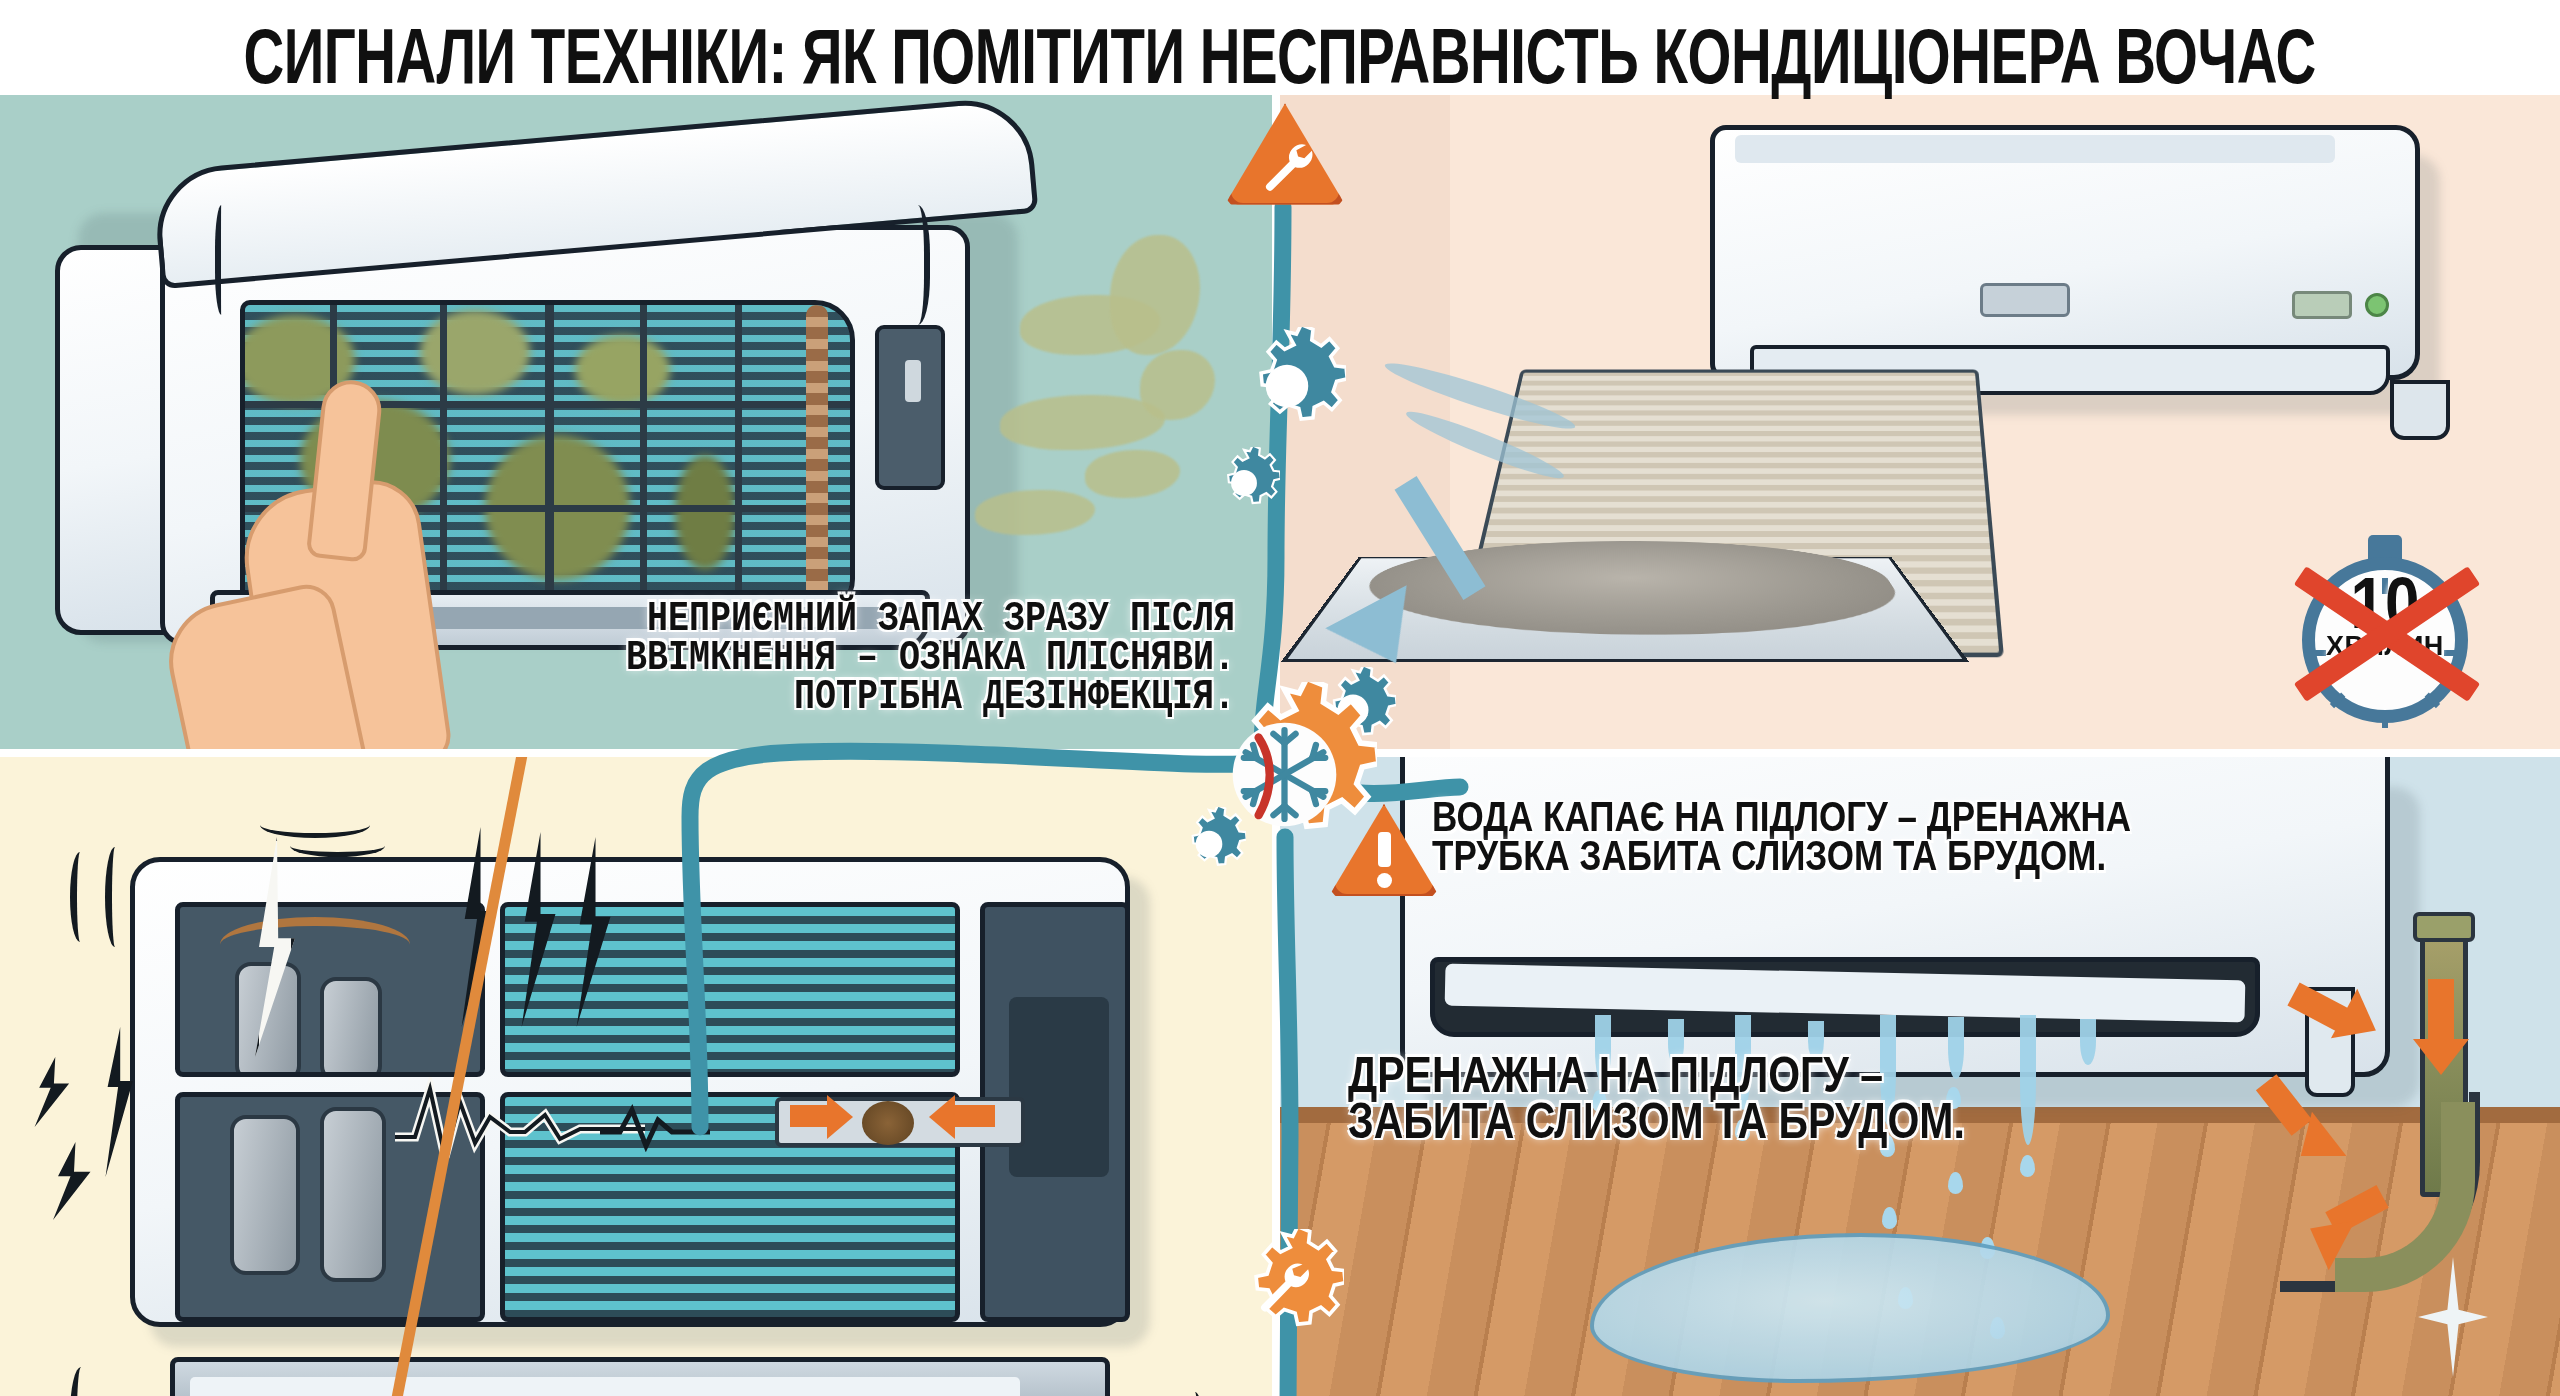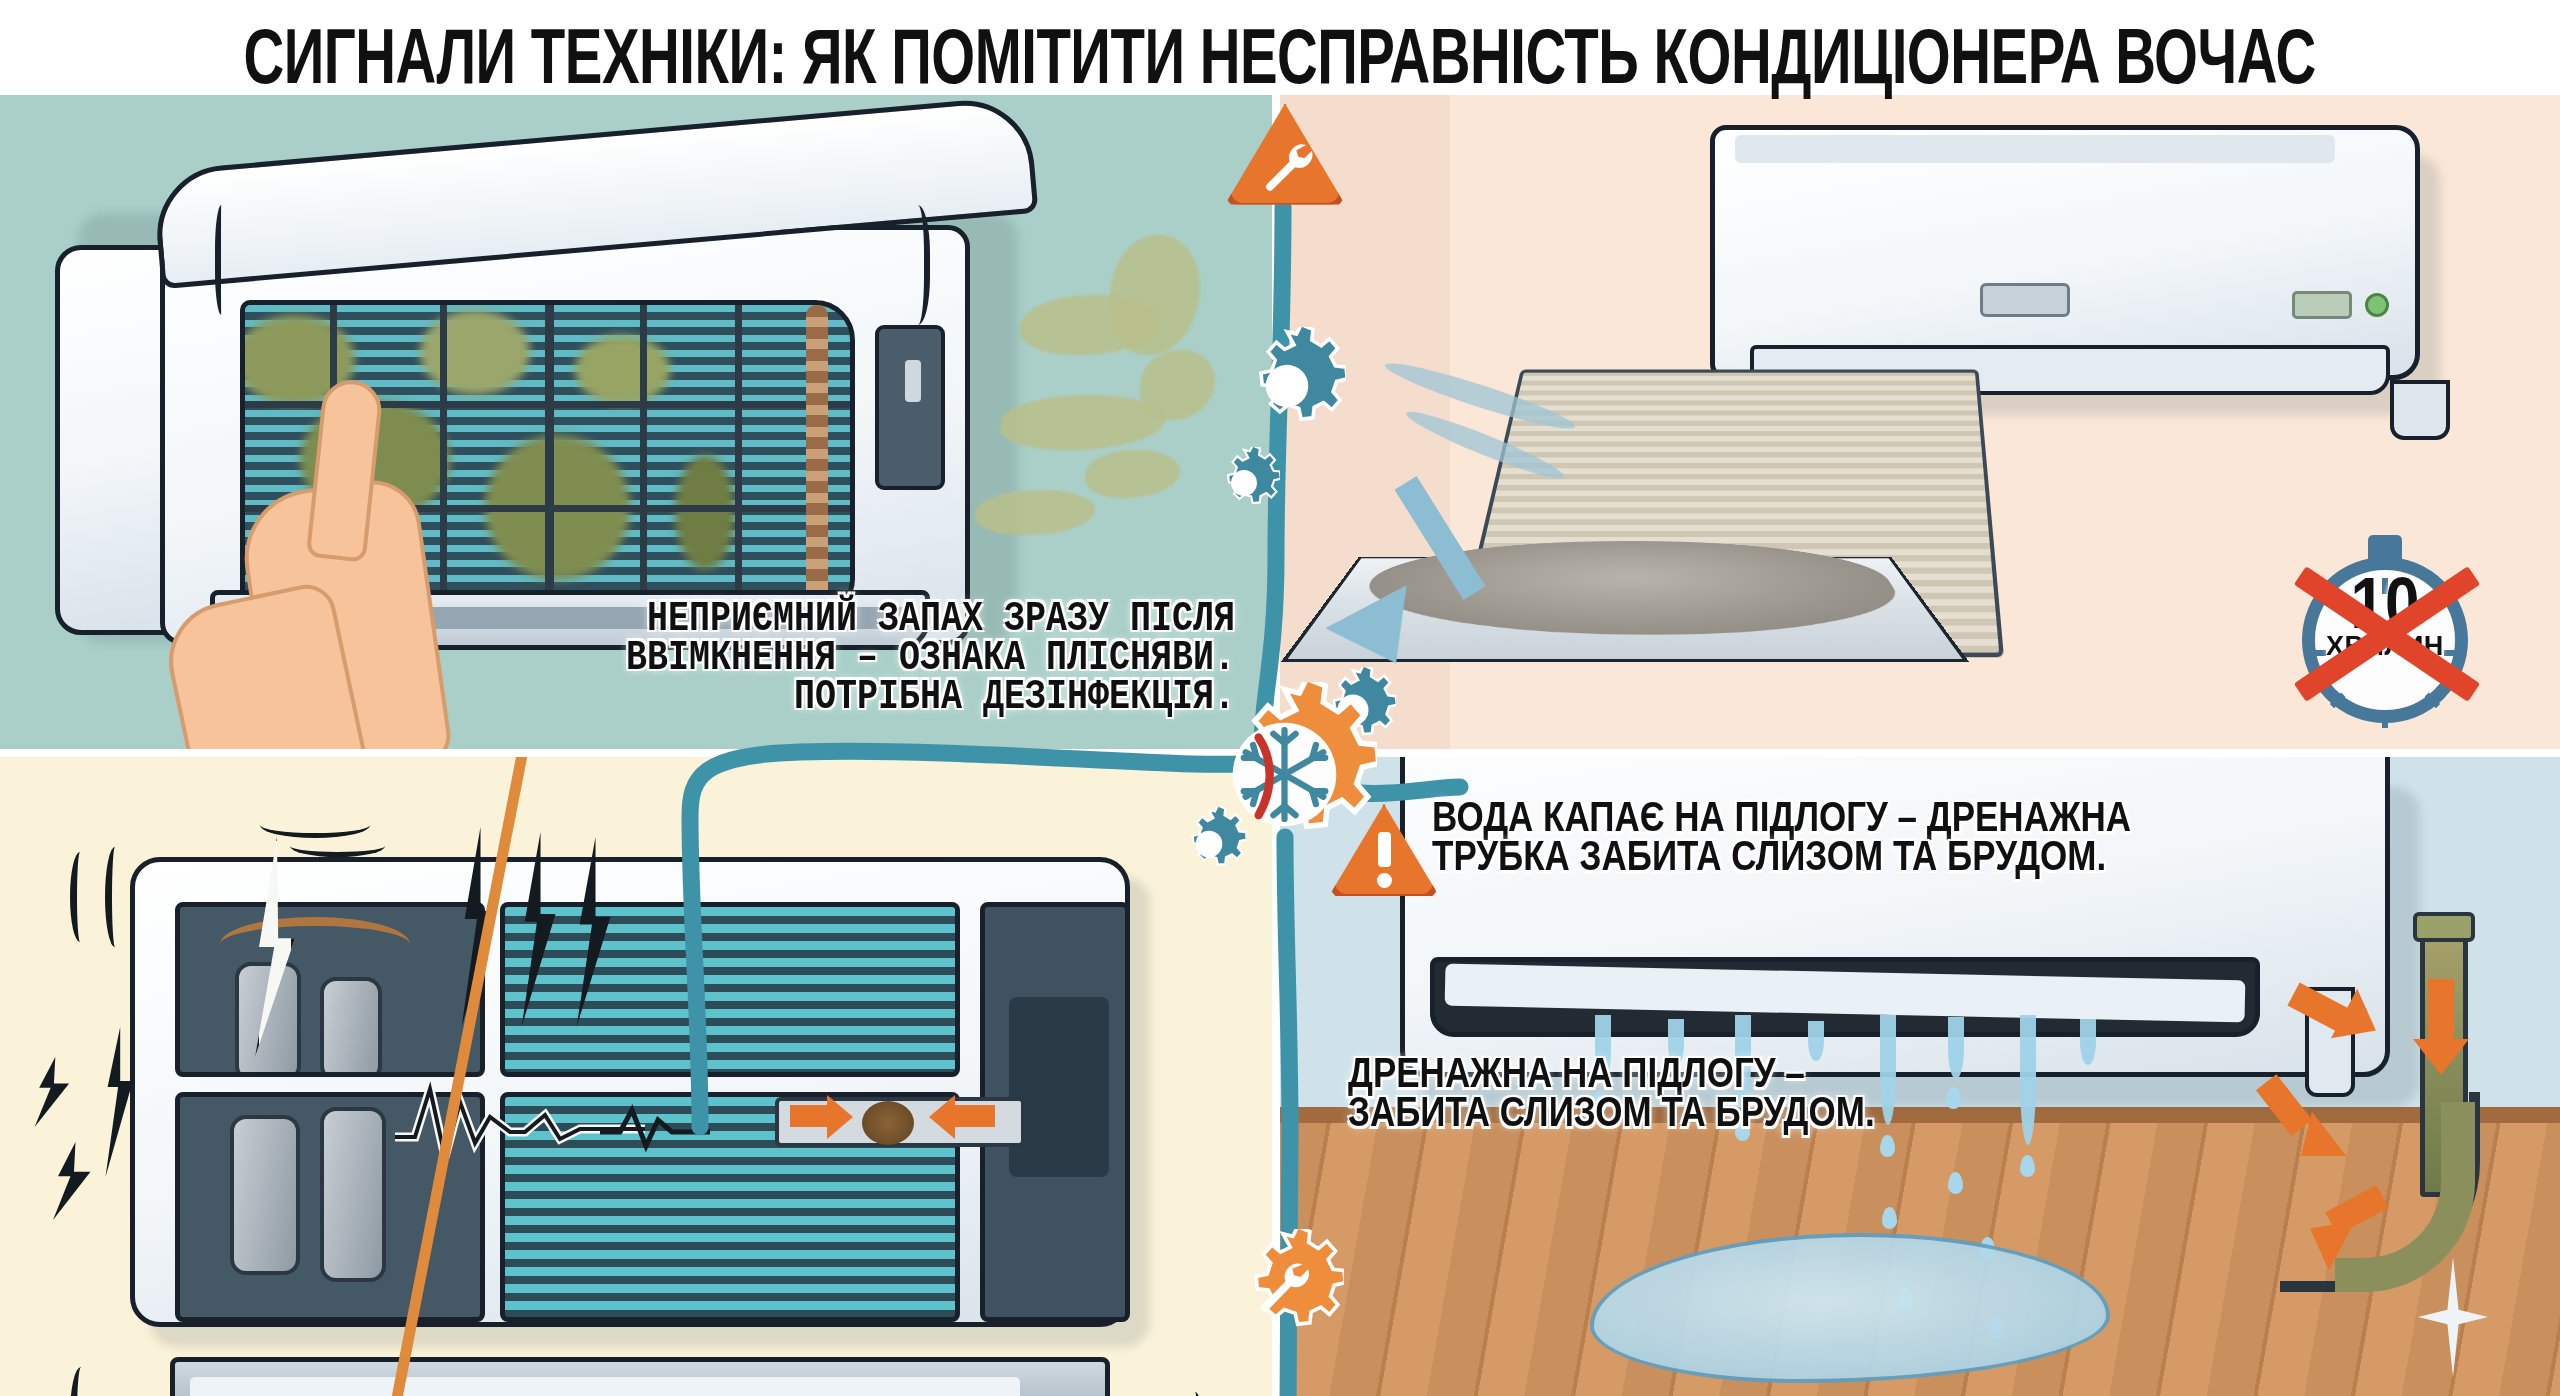--- a/index.html
+++ b/index.html
@@ -95,21 +95,21 @@
   .tblock { position:absolute; z-index:30; font-weight:bold; color:#101010; line-height:1.12;
             text-shadow: 2px 2px 0 rgba(255,255,255,.95), -2px 2px 0 rgba(255,255,255,.95),
                          2px -2px 0 rgba(255,255,255,.95), -2px -2px 0 rgba(255,255,255,.95),
                          0 0 9px rgba(255,255,255,.95); }
   .tblock span { display:block; transform:scaleY(1.2); transform-origin:left center; }
   .tblock.right span { transform-origin:right center; }
 
   .t-eff   { left:1355px; top:143px;  font-size:35px; }
   .t-smell { left:540px;  top:578px;  font-size:35px; text-align:right; width:720px; }
   .t-water { left:1440px; top:800px;  font-size:35px; }
-  .t-drain { left:1358px; top:1053px; font-size:35px; }
+  .t-drain { left:1358px; top:1053px; font-size:41px; }
 </style>
 </head>
 <body>
 
 <div class="poster">
 
   <div class="title-bar">
     <div class="title-text">СИГНАЛИ ТЕХНІКИ: ЯК ПОМІТИТИ НЕСПРАВНІСТЬ КОНДИЦІОНЕРА ВОЧАС</div>
   </div>
 

